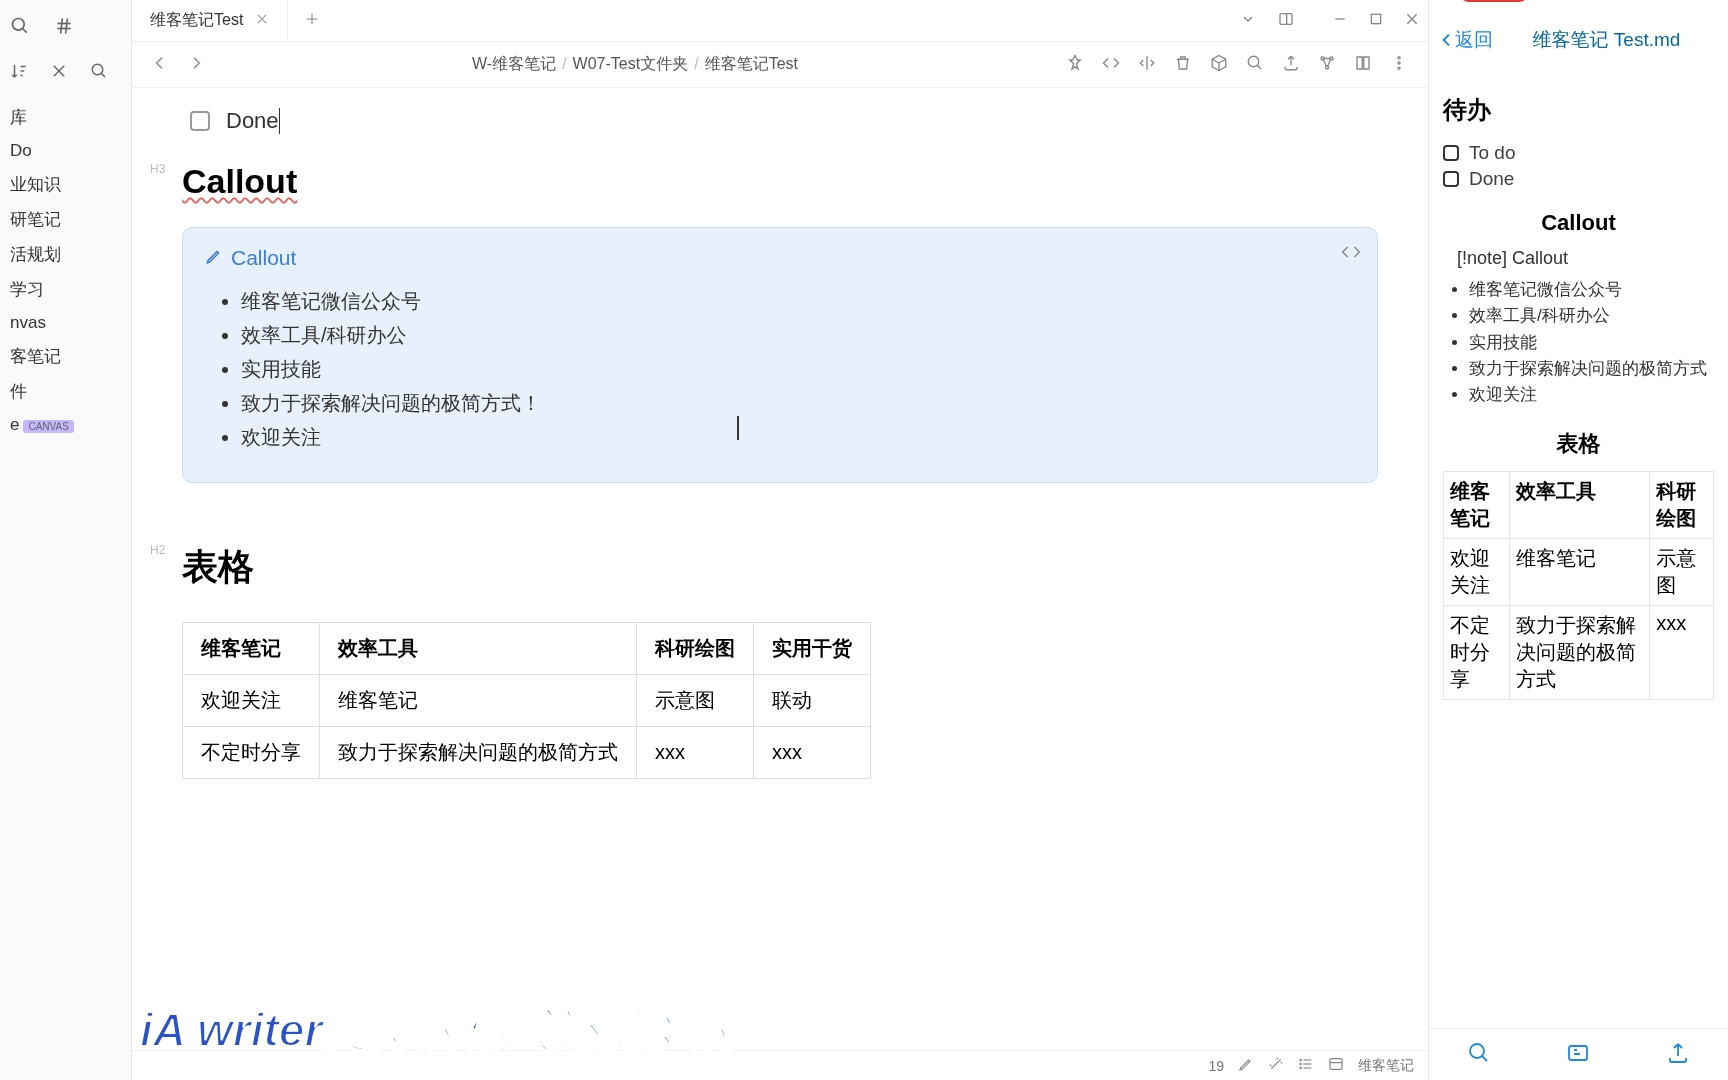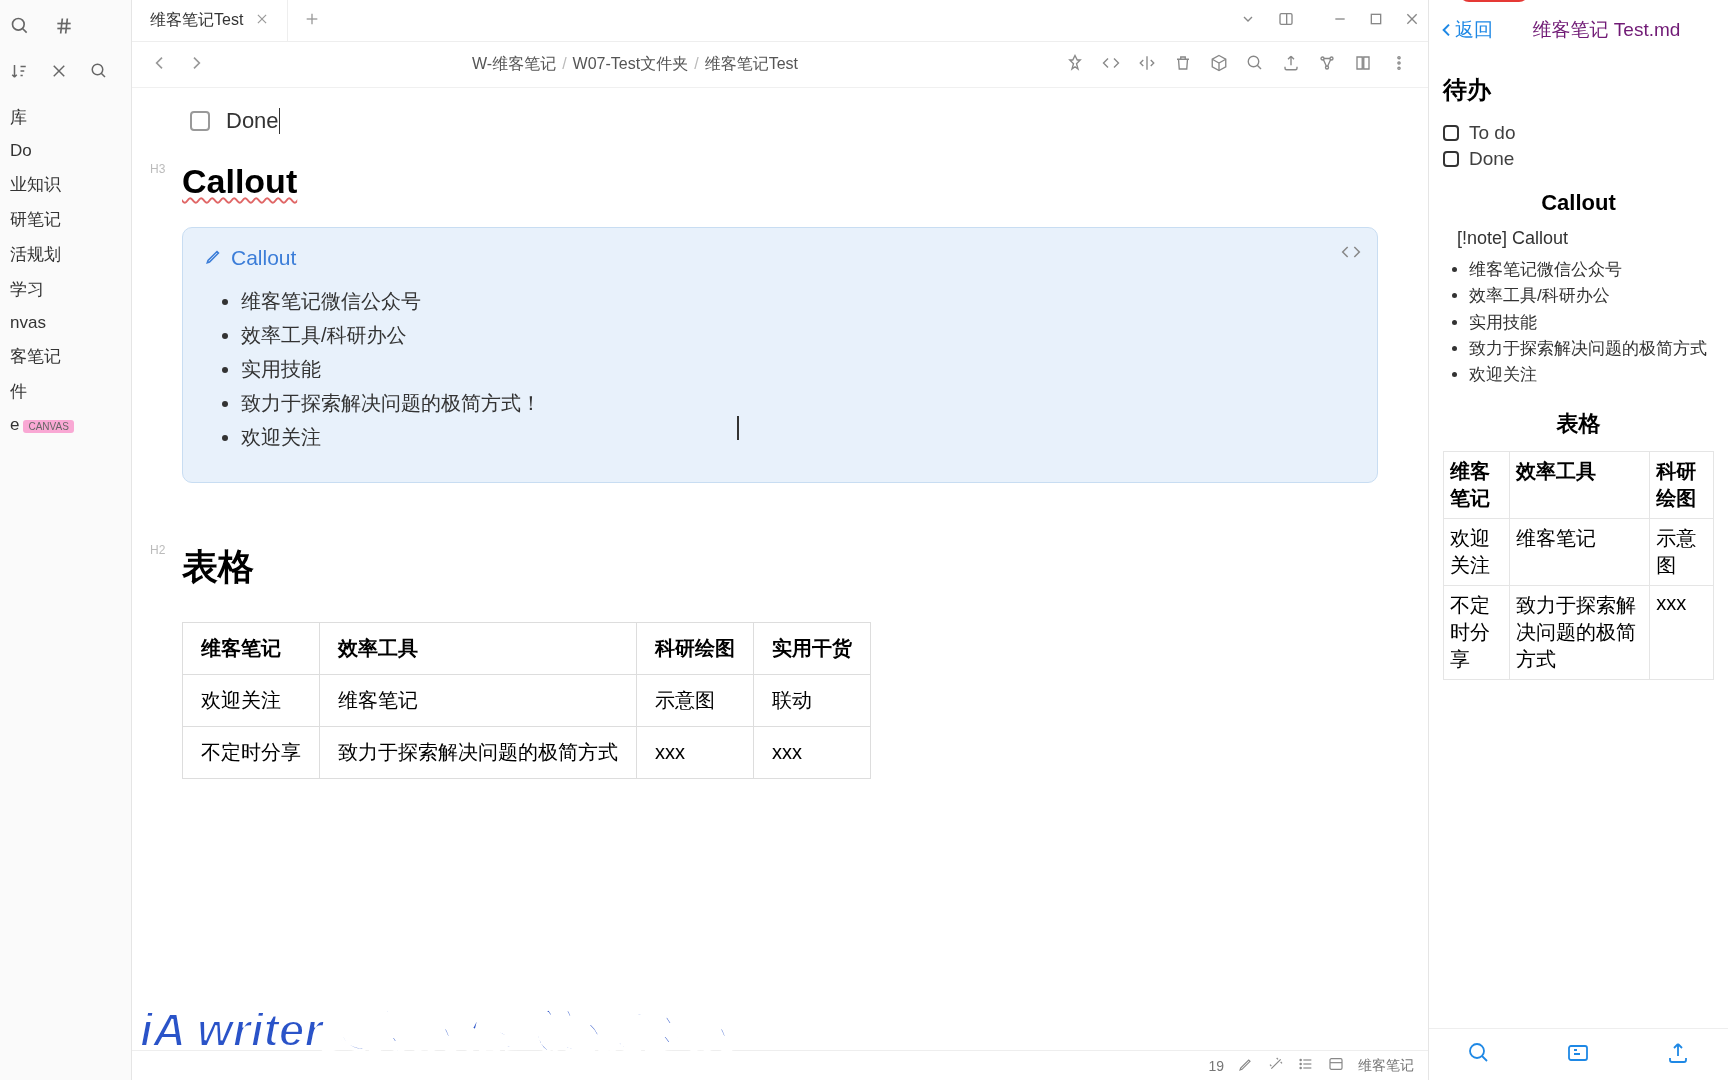--- a/index.html
+++ b/index.html
@@ -6,21 +6,21 @@
 body { display: flex; width: 1728px; height: 1080px; background: #fff; overflow: hidden; position: relative; }
 
 
 .sidebar { width: 132px; background: #fafafa; border-right: 1px solid #e5e5e5; display: flex; flex-direction: column; padding-top: 8px; }
 .sidebar-top { display: flex; gap: 24px; padding: 8px 10px; }
 .sidebar-top svg { width: 20px; height: 20px; stroke: #666; fill: none; stroke-width: 2; }
 .sidebar-tools { display: flex; gap: 22px; padding: 14px 10px 8px; align-items: center; }
 .sidebar-tools svg { width: 18px; height: 18px; stroke: #666; fill: none; stroke-width: 2; }
 .nav-list { list-style: none; padding: 8px 0; }
 .nav-item { padding: 6px 10px; font-size: 17px; color: #333; cursor: pointer; white-space: nowrap; overflow: hidden; }
-.canvas-badge { display: inline-block; font-size: 10px; background: #f9a8d4; color: #666; padding: 1px 5px; border-radius: 3px; margin-left: 4px; }
+.canvas-badge { display: inline-block; font-size: 10px; background: #c4b5fd; color: #666; padding: 1px 5px; border-radius: 3px; margin-left: 4px; }
 
 
 .main { flex: 1; display: flex; flex-direction: column; min-width: 0; }
 .tabbar { display: flex; align-items: center; height: 42px; border-bottom: 1px solid #eee; padding-right: 8px; }
 .tab { display: flex; align-items: center; gap: 12px; padding: 0 18px; height: 100%; border-right: 1px solid #eee; font-size: 16px; color: #333; background: #fff; }
 .tab-close { width: 14px; height: 14px; }
 .tabbar-right { margin-left: auto; display: flex; gap: 22px; align-items: center; }
 .tabbar-right svg, .titlebtn { width: 16px; height: 16px; stroke: #888; fill: none; stroke-width: 2; }
 .winbtns { display: flex; gap: 20px; margin-left: 16px; }
 .plus-tab { padding: 0 16px; }
@@ -57,24 +57,24 @@
 table { border-collapse: collapse; margin-top: 10px; }
 th, td { border: 1px solid #ddd; padding: 12px 18px; font-size: 20px; text-align: left; }
 th { font-weight: 600; }
 
 .statusbar { height: 30px; display: flex; align-items: center; justify-content: flex-end; gap: 14px; padding: 0 14px; border-top: 1px solid #eee; font-size: 14px; color: #777; }
 .statusbar svg { width: 16px; height: 16px; stroke: #888; fill: none; stroke-width: 1.8; }
 
 
 .phone { width: 300px; border-left: 1px solid #e5e5e5; display: flex; flex-direction: column; background: #fff; position: relative; }
 .red-pill { position: absolute; top: -10px; left: 30px; width: 70px; height: 12px; background: #e53935; border-radius: 0 0 10px 10px; }
-.phone-header { display: flex; align-items: flex-end; padding: 17px 10px; gap: 22px; }
+.phone-header { display: flex; align-items: flex-end; padding: 27px 10px; gap: 22px; }
 .back { color: #1e88e5; font-size: 19px; display: flex; align-items: center; }
 .back svg { width: 16px; height: 16px; stroke: #1e88e5; fill: none; stroke-width: 3; }
-.phone-title { flex: 1; text-align: center; font-size: 19px; font-weight: 500; color: #701a75; margin-left: -20px; white-space: nowrap; overflow: hidden; }
+.phone-title { flex: 1; text-align: center; font-size: 19px; font-weight: 500; color: #0369a1; margin-left: -20px; white-space: nowrap; overflow: hidden; }
 .phone-body { flex: 1; overflow-y: auto; padding: 8px 14px; }
 .p-h1 { font-size: 24px; font-weight: 600; text-align: left; margin: 6px 0 16px; }
 .p-task { display: flex; align-items: center; gap: 10px; font-size: 19px; color: #404040; margin: 4px 0; }
 .p-cb { width: 16px; height: 16px; border: 2px solid #333; border-radius: 4px; }
 .p-h2 { font-size: 22px; font-weight: 600; text-align: center; margin: 20px 0 12px; }
 .p-note { font-size: 18px; color: #333; margin: 6px 0 8px; padding-left: 14px; }
 .p-ul { list-style: disc; padding-left: 26px; }
 .p-ul li { font-size: 17px; color: #333; line-height: 1.55; }
 .p-table { width: 100%; border-collapse: collapse; margin-top: 8px; font-size: 14px; }
 .p-table th, .p-table td { border: 1px solid #e5e5e5; padding: 6px 6px; text-align: left; vertical-align: top; }

